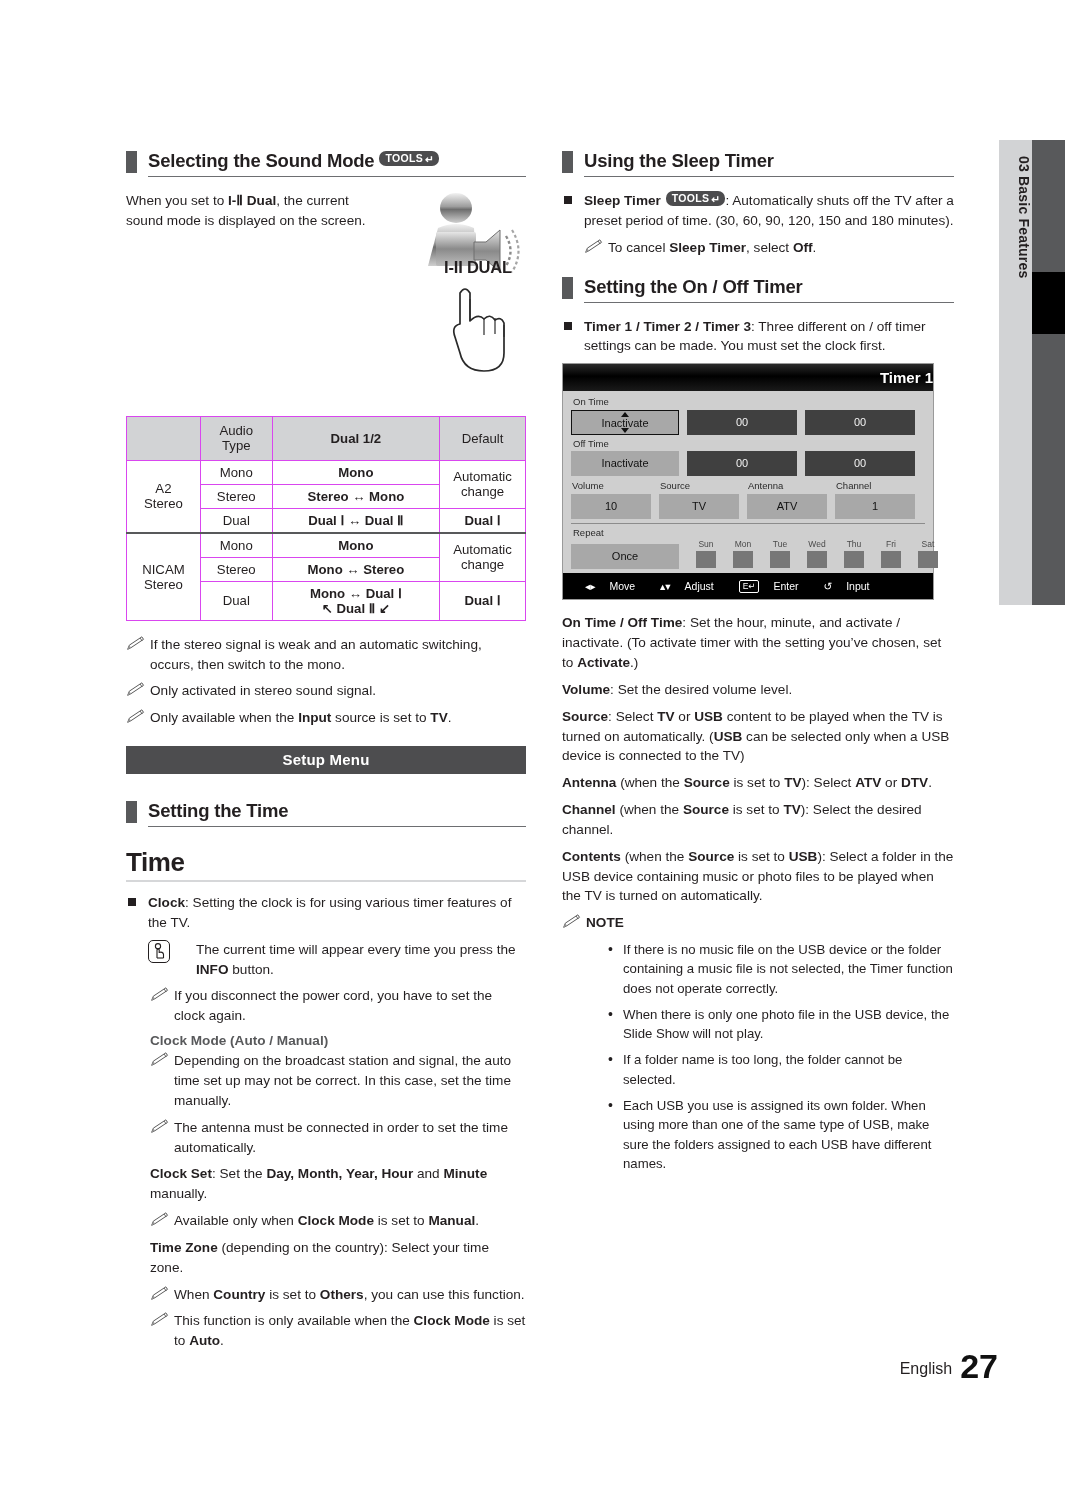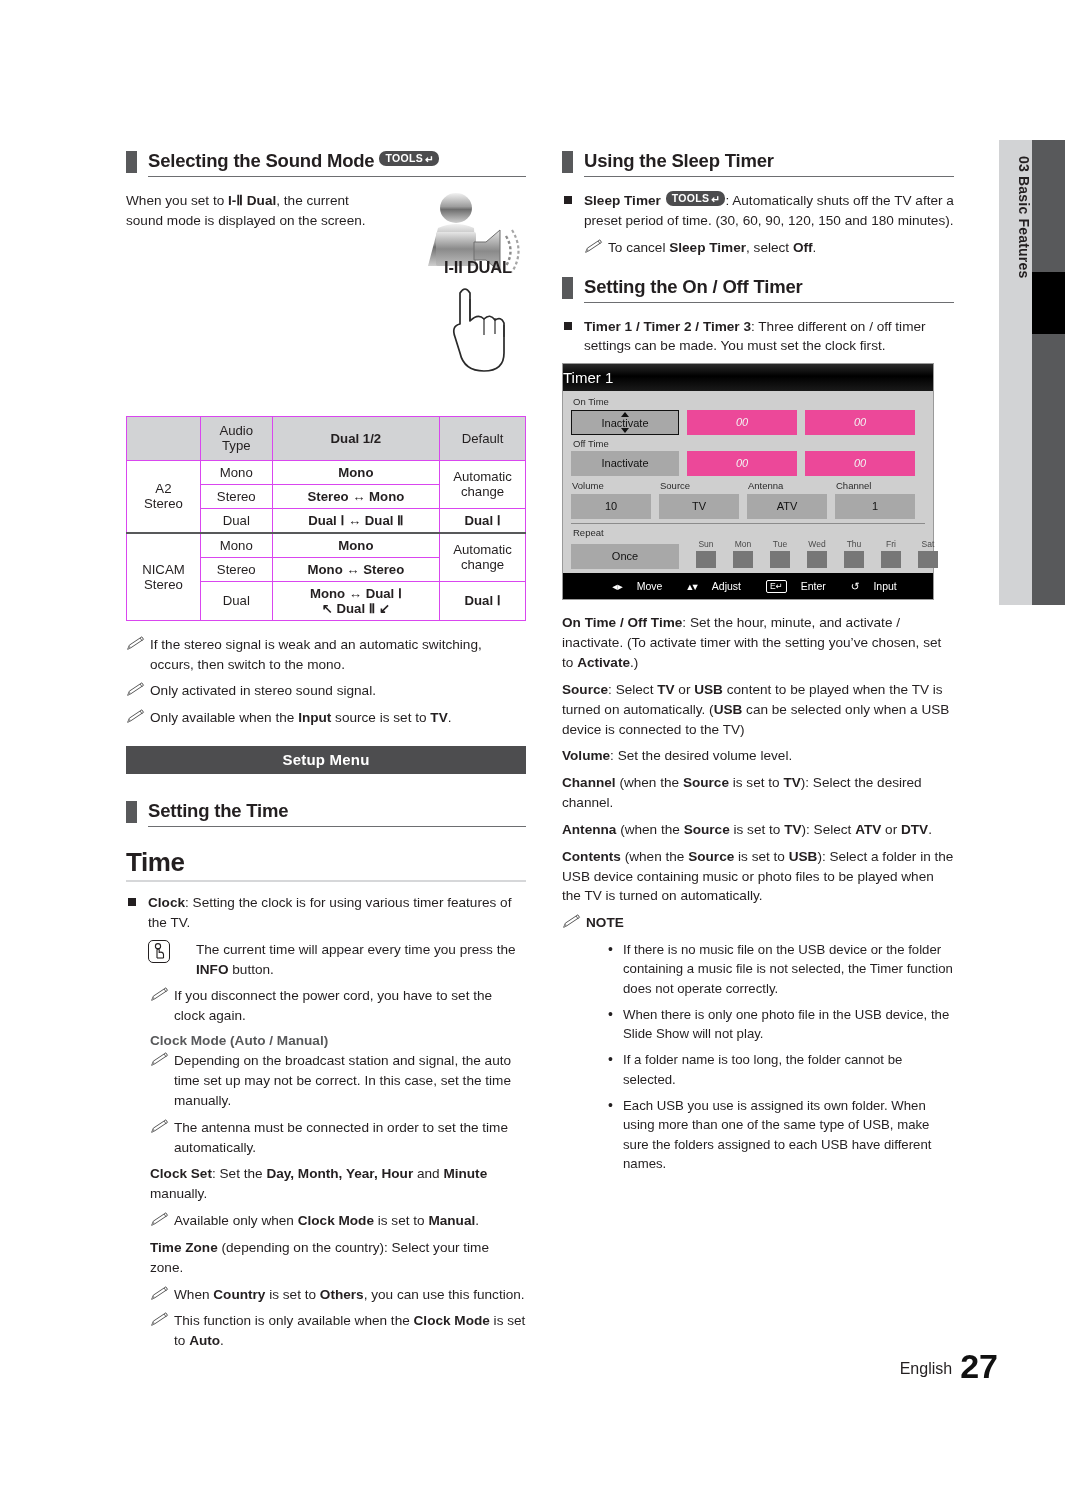--- a/index.html
+++ b/index.html
@@ -106,31 +106,32 @@
   
   .sub-gray { font-size:13.6px; font-weight:bold; color:#58595b; margin:4px 0 3px 0; }
 
   
   .osd {
     width:372px; background:#cfcfcf; border:1px solid #9a9a9a;
     margin-top:4px; position:relative;
   }
   .osd-title {
     height:27px; background:#0a0a0a; color:#fff;
-    text-align:left; font-size:15px; font-weight:normal; line-height:27px;
+    text-align:right; font-size:15px; font-weight:bold; line-height:27px;
     background:linear-gradient(180deg,#2a2a2a 0%, #000 45%, #1a1a1a 100%);
+    padding-left:48px;
   }
   .osd-body { padding:5px 8px 4px 8px; background:#cfcfcf; }
   .osd-lbl { font-size:9.5px; color:#2a2a2a; margin:1px 0 2px 2px; line-height:1.1; }
   .osd-row { display:flex; gap:8px; margin-bottom:4px; }
   .osd-cell {
     height:25px; line-height:25px; text-align:center;
     font-size:11px; color:#111; background:#a8a8a8;
   }
-  .osd-cell.dark { background:#ec4899; color:#f2f2f2;font-style:italic; }
+  .osd-cell.dark { background:#404040; color:#f2f2f2; }
   .osd-cell.sel  { background:#a8a8a8; border:1.6px solid #111; position:relative; }
   .osd-cell.sel .ar-u, .osd-cell.sel .ar-d {
     position:absolute; left:50%; transform:translateX(-50%);
     width:0; height:0; border-left:4px solid transparent; border-right:4px solid transparent;
   }
   .osd-cell.sel .ar-u { top:1px; border-bottom:5px solid #111; }
   .osd-cell.sel .ar-d { bottom:1px; border-top:5px solid #111; }
   .w-a { width:108px; }
   .w-b { width:110px; }
   .w-c { width:110px; }
@@ -144,21 +145,21 @@
 
   .repeat-row { display:flex; align-items:flex-end; gap:0px; }
   .repeat-box { width:108px; }
   .days { display:flex; gap:11px; margin-left:14px; padding-bottom:1px; }
   .day { text-align:center; width:26px; }
   .day .dlbl { font-size:8.5px; color:#4a4a4a; line-height:1.1; margin-bottom:2px; }
   .day .dchk { width:20px; height:17px; background:#777; margin:0 auto; }
 
   .osd-foot {
     background:#000; color:#fff; height:26px; line-height:26px;
-    font-size:10.5px; text-align:center; padding-right:9px;
+    font-size:10.5px; text-align:left; padding-right:9px;
   }
   .osd-foot span { margin-left:11px; white-space:nowrap; }
   .key-ent {
     display:inline-block; border:1px solid #fff; border-radius:2px;
     padding:0 3px; font-size:8.5px; line-height:11px; vertical-align:1px;
   }
 
   
   .side-tab { position:absolute; right:48px; top:140px; width:33px; height:465px; background:#d2d3d5; }
   .side-tab .txt {
@@ -530,24 +531,24 @@
       <div class="osd-foot">
         <span><span>◂▸</span> <span>Move</span></span>
         <span><span>▴<br style="display:none">▾</span> <span>Adjust</span></span>
         <span><span class="key-ent">E↵</span> <span>Enter</span></span>
         <span><span>↺</span> <span>Input</span></span>
       </div>
     </div>
 
     <div style="margin-top:13px;">
       <div class="p"><b>On Time / Off Time</b>: Set the hour, minute, and activate / inactivate. (To activate timer with the setting you’ve chosen, set to <b>Activate</b>.)</div>
+      <div class="p"><b>Volume</b>: Set the desired volume level.</div>
       <div class="p"><b>Source</b>: Select <b>TV</b> or <b>USB</b> content to be played when the TV is turned on automatically. (<b>USB</b> can be selected only when a USB device is connected to the TV)</div>
-      <div class="p"><b>Volume</b>: Set the desired volume level.</div>
+      <div class="p"><b>Antenna</b> (when the <b>Source</b> is set to <b>TV</b>): Select <b>ATV</b> or <b>DTV</b>.</div>
       <div class="p"><b>Channel</b> (when the <b>Source</b> is set to <b>TV</b>): Select the desired channel.</div>
-      <div class="p"><b>Antenna</b> (when the <b>Source</b> is set to <b>TV</b>): Select <b>ATV</b> or <b>DTV</b>.</div>
       <div class="p"><b>Contents</b> (when the <b>Source</b> is set to <b>USB</b>): Select a folder in the USB device containing music or photo files to be played when the TV is turned on automatically.</div>
     </div>
 
     <div class="note">
       <svg class="pencil" viewBox="0 0 24 18">
         <path d="M2 16 L6 14 L21 4 L19 1 L4 11 Z" fill="#fff" stroke="#4a4a4a" stroke-width="1.1"></path>
         <path d="M2 16 L6 14 L4 11 Z" fill="#9a9a9a"></path>
         <path d="M17 2.5 L19.5 6" stroke="#4a4a4a" stroke-width="1"></path>
       </svg>
       <b>NOTE</b>

